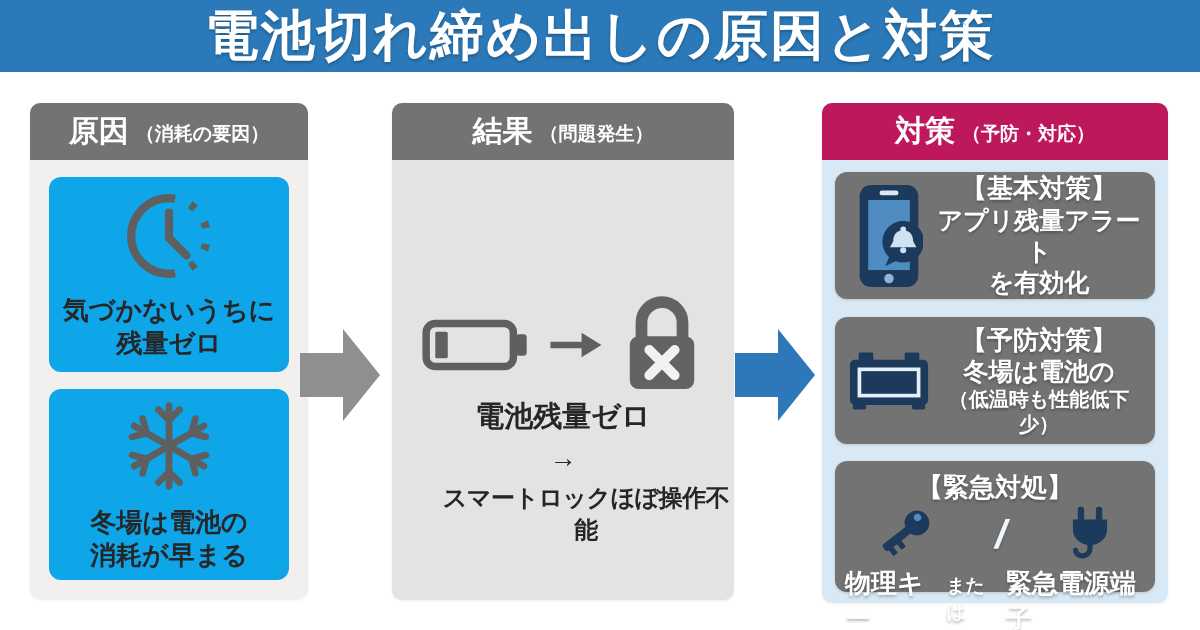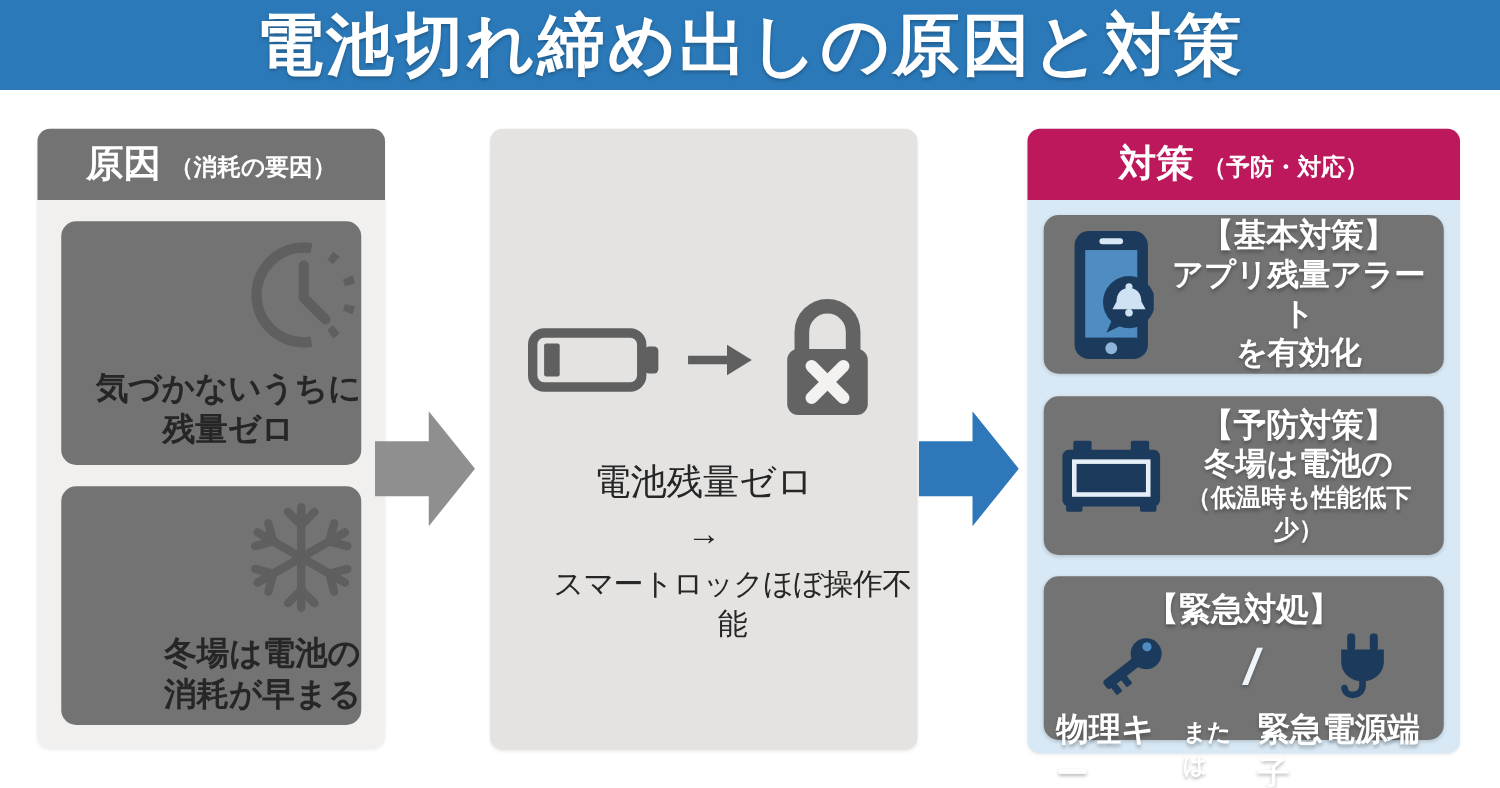--- a/index.html
+++ b/index.html
@@ -24,34 +24,34 @@
     display:flex;align-items:center;justify-content:center;gap:7px;color:#fff;
   }
   .panel-header .main{font-size:30px;font-weight:bold;}
   .panel-header .sub{font-size:19px;font-weight:bold;padding-top:4px;}
   .gray-h{background:#737373;}
   .blue-h{background:#be185d;}
   .preline{white-space:pre-line;}
   
   #col-cause{left:30px;top:103px;width:278px;height:496px;background:#f1f0ee;}
   .cause-card{
-    margin:17px 19px 0;height:195px;border-radius:12px;background:#737373;
-    display:flex;flex-direction:column;align-items:flex-end;justify-content:center;
+    margin:17px 19px 0;height:195px;border-radius:12px;background:#0ea5e9;
+    display:flex;flex-direction:column;align-items:center;justify-content:center;
   }
   .cause-card.c2{height:191px;}
   .cause-card .txt{
     margin-top:12px;font-size:26px;font-weight:bold;color:#262626;
     text-align:center;line-height:1.25;
   }
   
   #col-result{left:392px;top:103px;width:342px;height:497px;background:#e4e3e1;}
   .result-icons{
     margin-top:133px;display:flex;align-items:center;justify-content:center;gap:18px;
   }
-  .result-text{margin-top:26px;text-align:center;color:#262626;font-weight:normal;}
+  .result-text{text-align:center;color:#262626;font-weight:bold;}
   .result-text .l1{font-size:29px;}
   .result-text .l2{font-size:27px;margin-top:6px;}
   .result-text .l3{font-size:24px;margin-top:8px;letter-spacing:-0.5px;padding-left:46px;}
   
   #col-measure{left:822px;top:103px;width:346px;height:500px;background:#d8e9f5;}
   .m-card{
     margin:12px 13px 0;height:127px;border-radius:12px;background:#737373;
     display:flex;align-items:center;padding:0 10px;box-sizing:border-box;
     box-shadow:0 1px 3px rgba(0,0,0,.15);
   }
@@ -118,20 +118,24 @@
     <div class="txt preline">冬場は電池の
 消耗が早まる</div>
   </div>
 </section>
 
 <svg class="flow-arrow" id="arrow-1" width="80" height="92" viewBox="0 0 80 92">
   <polygon points="0,24 43,24 43,0 80,46 43,92 43,68 0,68" fill="#8f8f8f"></polygon>
 </svg>
 
 <section class="panel" id="col-result">
+  <div class="panel-header gray-h">
+    <span class="main">結果</span>
+    <span class="sub">（問題発生）</span>
+  </div>
 
   <div class="result-icons">
     <svg width="108" height="56" viewBox="0 0 130 66">
       <rect x="5" y="7" width="105" height="52" rx="11" fill="none" stroke="#5f5f5f" stroke-width="9"></rect>
       <rect x="113" y="20" width="13" height="26" rx="4" fill="#5f5f5f"></rect>
       <rect x="16" y="17" width="15" height="32" rx="2" fill="#5f5f5f"></rect>
     </svg>
     <svg width="54" height="34" viewBox="0 0 56 36">
       <line x1="2" y1="18" x2="38" y2="18" stroke="#5f5f5f" stroke-width="7"></line>
       <polygon points="35,5 56,18 35,31" fill="#5f5f5f"></polygon>

